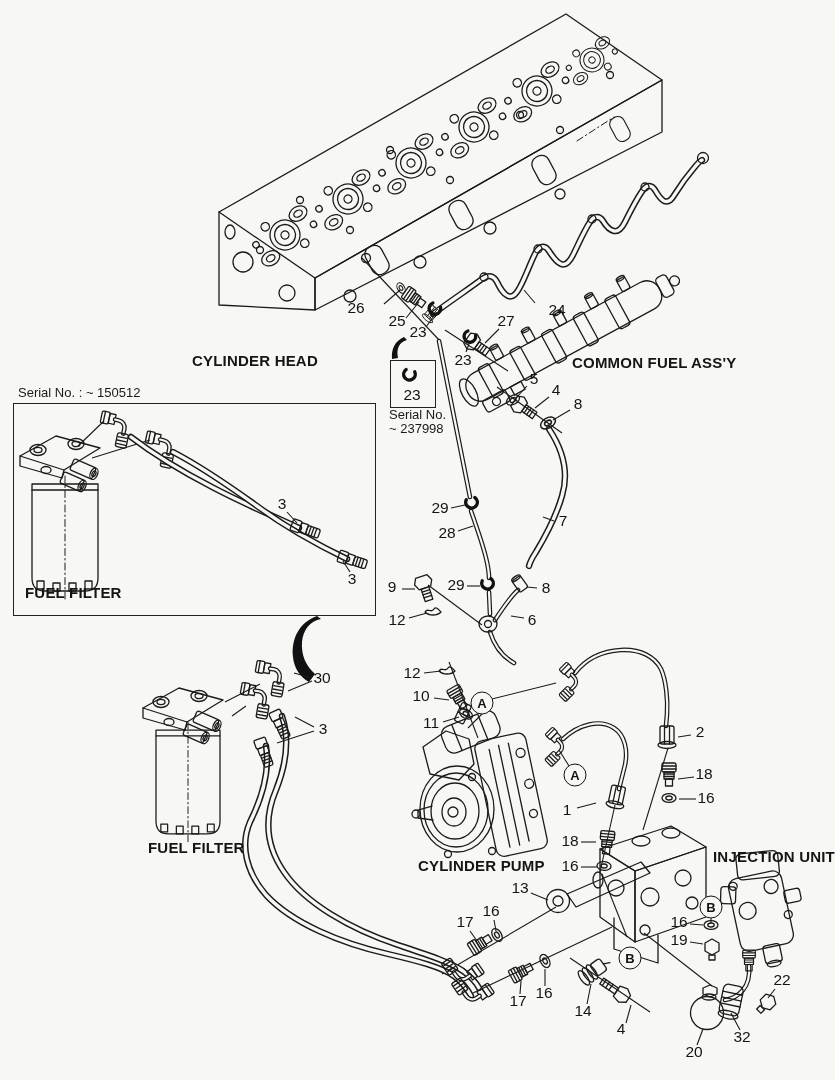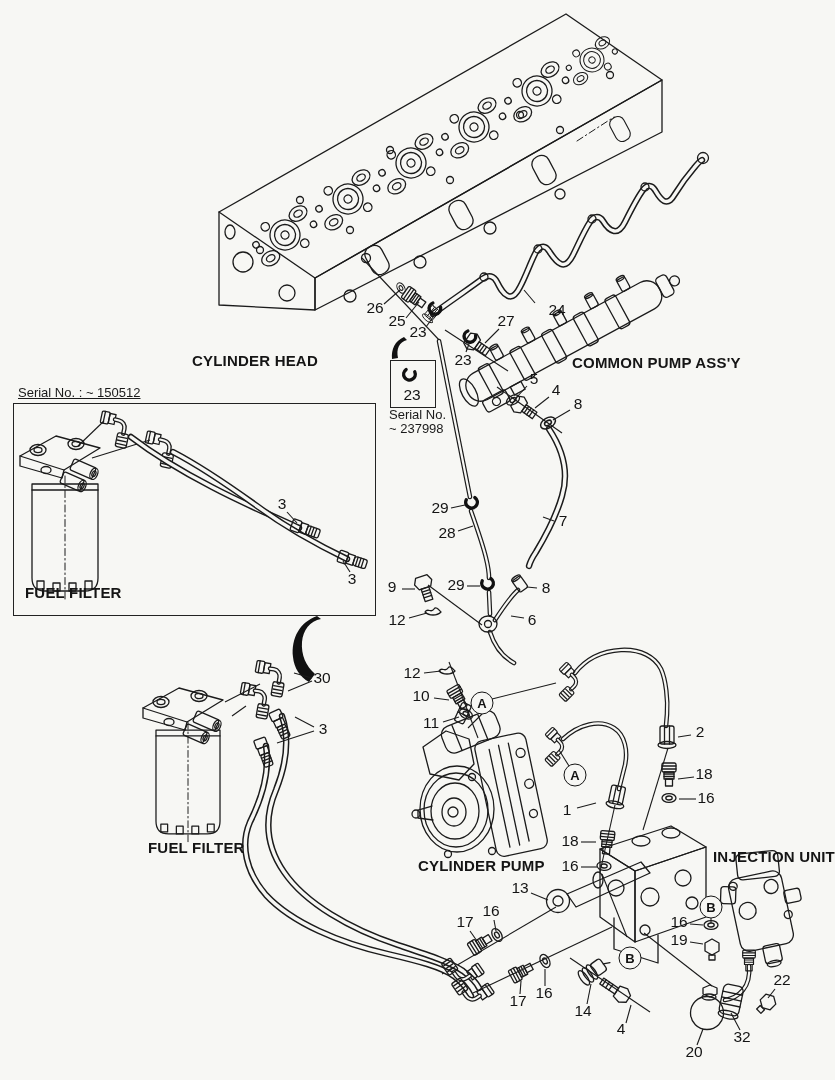--- a/index.html
+++ b/index.html
@@ -492,35 +492,35 @@
         <line x1="287" y1="512" x2="297" y2="523"></line>
         <line x1="350" y1="572" x2="343" y2="561"></line>
         <line x1="482" y1="714" x2="468" y2="728"></line>
         <line x1="492" y1="699" x2="556" y2="683"></line>
         <line x1="569" y1="766" x2="559" y2="750"></line>
         <line x1="711" y1="918" x2="711" y2="923"></line>
       </g>
   </svg>
 
   <div class="boxoutline" id="inset-box" style="left: 13px; top: 403px; width: 361px; height: 211px;"></div>
-  <div class="serialtext" id="inset-serial" style="left: 18px; top: 385px; text-decoration: underline;">Serial No. : ~ 150512</div>
+  <div class="serialtext" id="inset-serial" style="left: 18px; top: 385px;">Serial No. : ~ 150512</div>
 
   <div class="boxoutline" id="note-box" style="left: 390px; top: 360px; width: 44px; height: 46px;"></div>
   <div class="callout" id="note-part" style="left: 412px; top: 396px;">23</div>
   <div class="serialtext" id="note-line1" style="left: 389px; top: 407px;">Serial No.</div>
   <div class="serialtext" id="note-line2" style="left: 389px; top: 421px;">~ 237998</div>
 
   <div id="labels-layer">
       <div class="seclabel" style="left: 192px; top: 352px;">CYLINDER HEAD</div>
-      <div class="seclabel" style="left: 572px; top: 354px;">COMMON PUMP ASS'Y</div>
+      <div class="seclabel" style="left: 572px; top: 354px;">COMMON FUEL ASS'Y</div>
       <div class="seclabel" style="left: 25px; top: 584px;">FUEL FILTER</div>
       <div class="seclabel" style="left: 148px; top: 839px;">FUEL FILTER</div>
       <div class="seclabel" style="left: 418px; top: 857px;">CYLINDER PUMP</div>
       <div class="seclabel" style="left: 713px; top: 848px;">INJECTION UNIT</div>
-      <div class="callout" style="left: 375px; top: 309px; text-align: center;">26</div>
+      <div class="callout" style="left: 356px; top: 309px; text-align: center;">26</div>
       <div class="callout" style="left: 397px; top: 322px;">25</div>
       <div class="callout" style="left: 418px; top: 333px;">23</div>
       <div class="callout" style="left: 542px; top: 311px; margin-left: 15px;">24</div>
       <div class="callout" style="left: 506px; top: 322px;">27</div>
       <div class="callout" style="left: 463px; top: 361px;">23</div>
       <div class="callout" style="left: 534px; top: 380px;">5</div>
       <div class="callout" style="left: 556px; top: 391px;">4</div>
       <div class="callout" style="left: 578px; top: 405px;">8</div>
       <div class="callout" style="left: 440px; top: 509px;">29</div>
       <div class="callout" style="left: 447px; top: 534px;">28</div>

